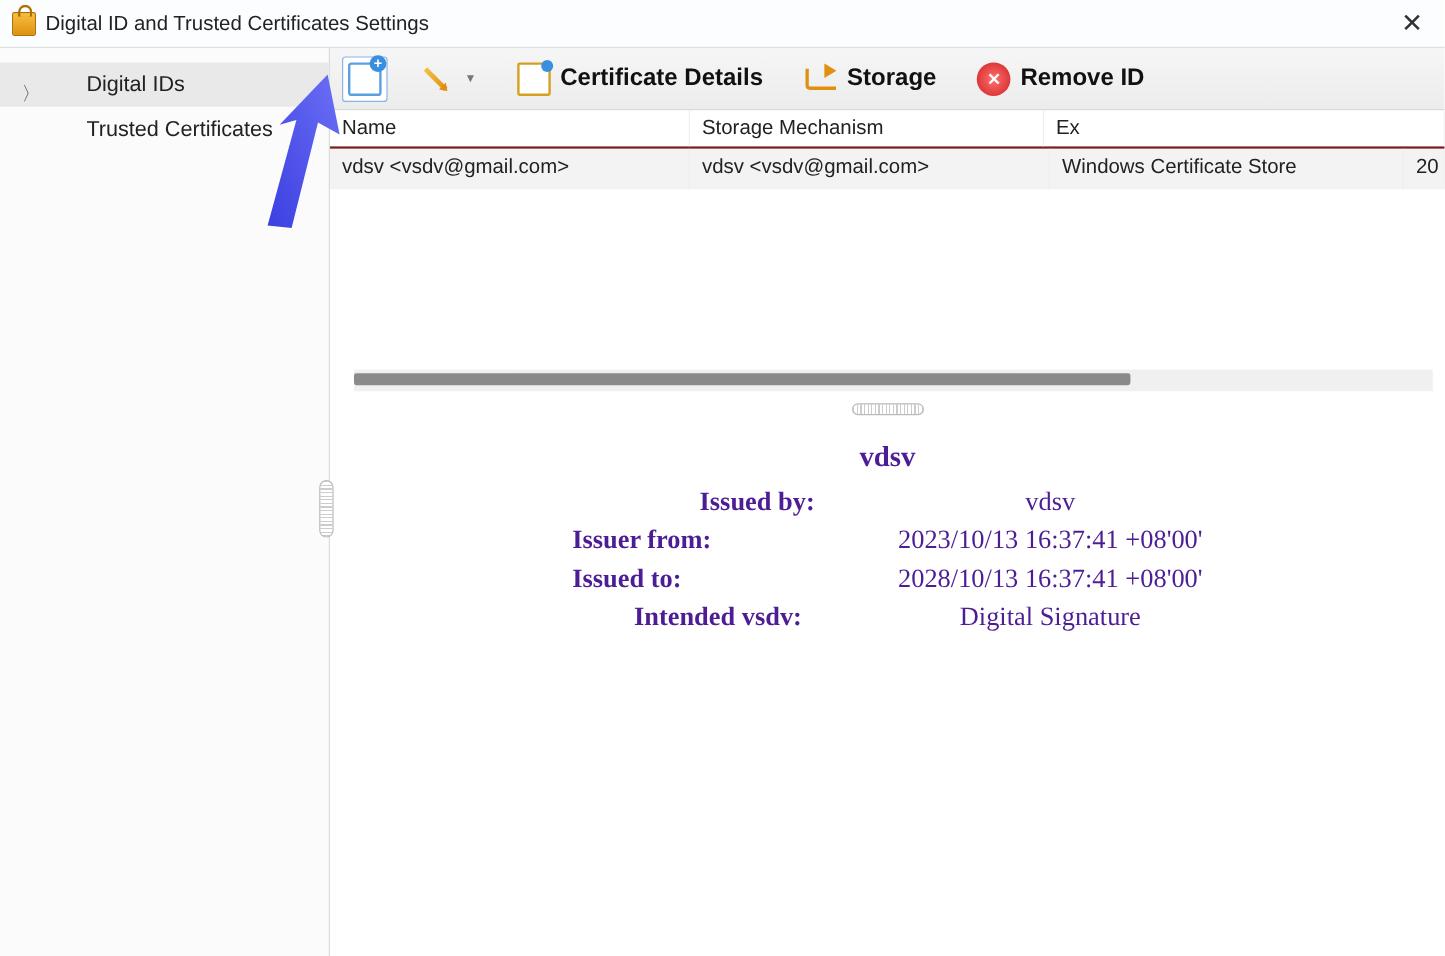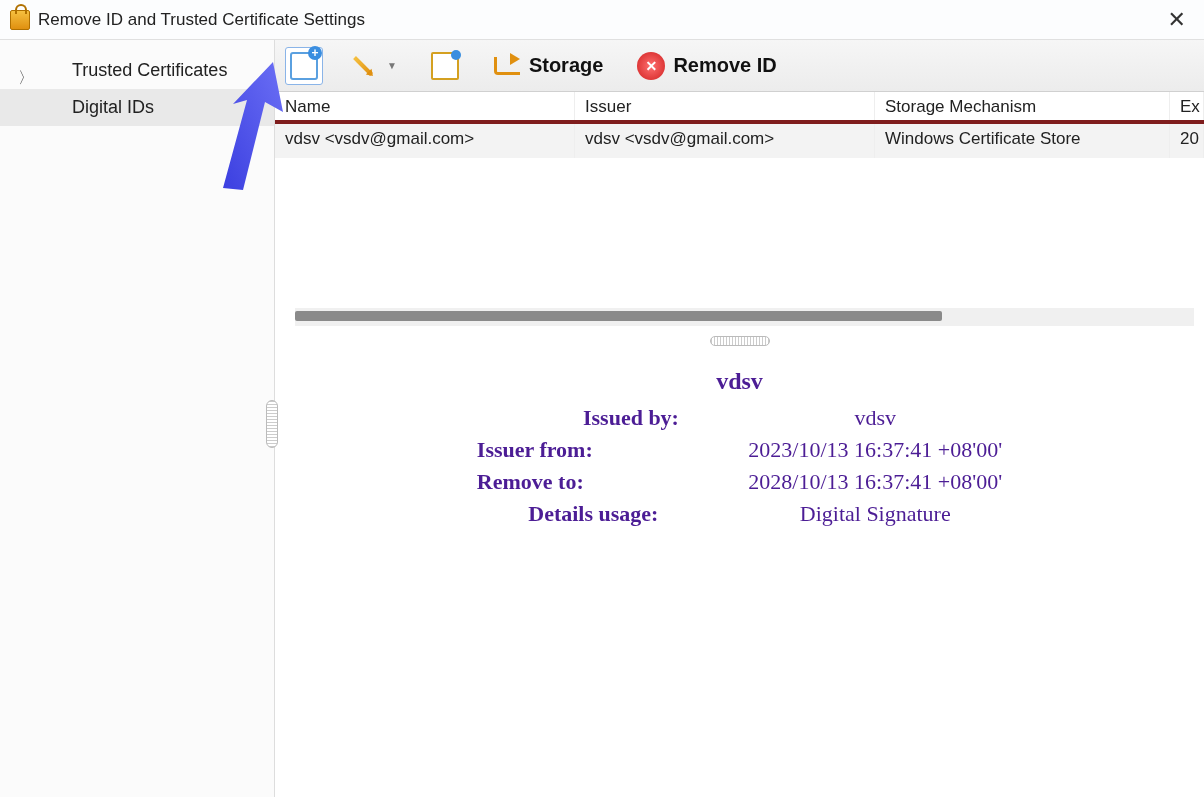--- a/index.html
+++ b/index.html
@@ -105,21 +105,21 @@
 .ico-cert::after{content:"";position:absolute;top:-4px;right:-4px;width:10px;height:10px;background:#3a8ee0;border-radius:50%;}
 .ico-export{width:26px;height:18px;border-bottom:3px solid #e09010;border-left:3px solid #e09010;border-radius:0 0 0 4px;position:relative;}
 .ico-export::after{content:"";position:absolute;top:-4px;right:-6px;border:6px solid transparent;border-left:10px solid #e09010;}
 .ico-refresh{width:24px;height:24px;border:3px solid #2a6fd0;border-radius:50%;border-top-color:transparent;position:relative;}
 .ico-refresh::after{content:"";position:absolute;top:-2px;right:-2px;border:5px solid transparent;border-bottom:7px solid #2a6fd0;}
 .ico-remove{width:22px;height:22px;border-radius:50%;background:radial-gradient(#ff7070,#d02020);color:#fff;font-weight:bold;line-height:22px;text-align:center;font-size:14px;}
 .table-header {
   display: flex;
   height: 32px;
   background: #fff;
-  border-bottom: 4px solid #7f1d1d;
+  border-bottom: 2px solid #7f1d1d;
 }
 .table-header .col, .table-row .col {
   padding: 5px 10px;
   font-size: 17px;
   color: #222;
   border-right: 1px solid #eee;
   overflow: hidden;
   white-space: nowrap;
 }
 .col-name { width: 300px; }
@@ -181,64 +181,64 @@
   width: 90px; height: 130px;
   z-index: 20;
   pointer-events:none;
 }
 </style>
 </head>
 <body>
 
 <div class="titlebar">
   <span class="lock-icon"></span>
-  <span class="title">Remove ID and Trusted Certificate Settings</span>
+  <span class="title">Digital ID and Trusted Certificates Settings</span>
   <span class="close">✕</span>
 </div>
 
 <div class="main">
   <div class="sidebar">
     <span class="chevron">〉</span>
+    <div class="item selected">
+      <span>Digital IDs</span>
+    </div>
     <div class="item">
       <span>Trusted Certificates</span>
-    </div>
-    <div class="item selected">
-      <span>Digital IDs</span>
     </div>
   </div>
 
   <div class="content">
     <div class="toolbar">
       <div class="tbtn ico-add-wrap">
         <span class="ico ico-add"></span>
       </div>
       <div class="tbtn">
         <span class="ico">
             <span class="ico-pencil"></span>
           </span>
         <span class="dropdown-caret">▼</span>
       </div>
       <div class="tbtn">
         <span class="ico ico-cert"></span>
+        <span>Certificate Details</span>
       </div>
       <div class="tbtn">
         <span class="ico">
             <span class="ico-export"></span>
           </span>
         <span>Storage</span>
       </div>
       <div class="tbtn">
         <span class="ico ico-remove">✕</span>
         <span>Remove ID</span>
       </div>
     </div>
 
     <div class="table-header">
       <div class="col col-name">Name</div>
-      <div class="col col-issuer">Issuer</div>
       <div class="col col-storage">Storage Mechanism</div>
       <div class="col col-ex">Ex</div>
     </div>
     <div class="table-row">
       <div class="col col-name">vdsv &lt;vsdv@gmail.com&gt;</div>
       <div class="col col-issuer">vdsv &lt;vsdv@gmail.com&gt;</div>
       <div class="col col-storage">Windows Certificate Store</div>
       <div class="col col-ex">20</div>
     </div>
     <div class="table-area"></div>
@@ -254,25 +254,25 @@
       <div class="cert-name">vdsv</div>
       <div class="row">
         <span class="label">Issued by:</span>
         <span class="value">vdsv</span>
       </div>
       <div class="row">
         <span class="label">Issuer from:</span>
         <span class="value">2023/10/13 16:37:41 +08'00'</span>
       </div>
       <div class="row">
-        <span class="label">Remove to:</span>
+        <span class="label">Issued to:</span>
         <span class="value">2028/10/13 16:37:41 +08'00'</span>
       </div>
       <div class="row">
-        <span class="label">Details usage:</span>
+        <span class="label">Intended vsdv:</span>
         <span class="value">Digital Signature</span>
       </div>
     </div>
   </div>
 </div>
 
 <div class="left-grip"></div>
 
 <svg class="arrow-annot" viewBox="0 0 90 130">
   <defs>

